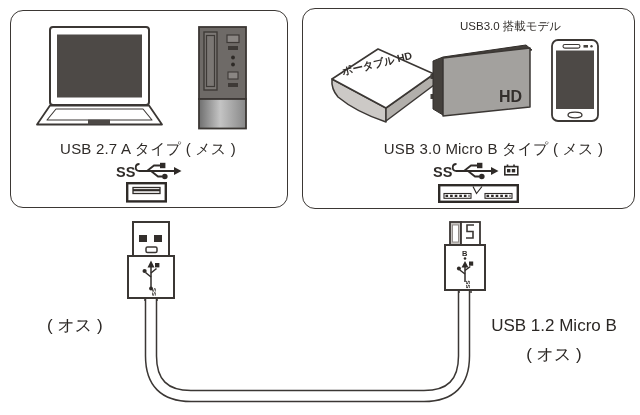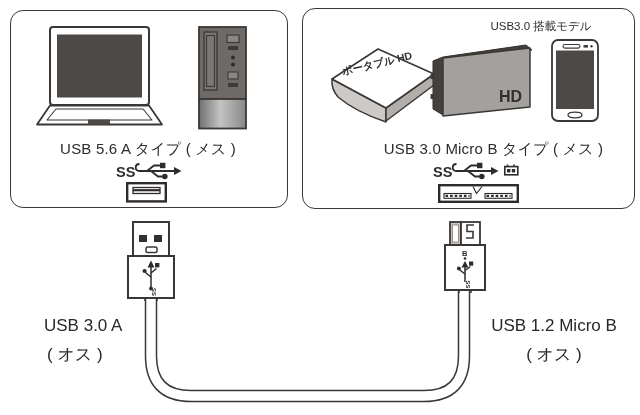--- a/index.html
+++ b/index.html
@@ -12,21 +12,21 @@
   }
   .panel-left{left:10px;top:10px;width:276px;height:196px;}
   .panel-right{left:302px;top:8px;width:331px;height:199px;}
   .abs{position:absolute;}
   .caption{
     position:absolute;text-align:center;font-size:15px;letter-spacing:.2px;color:#2f2b28;
   }
   .caption-a{left:10px;top:140px;width:276px;}
   .caption-b{left:302px;top:140px;width:383px;}
   .model-note{
-    position:absolute;left:460px;top:19px;width:162px;text-align:center;
+    position:absolute;left:460px;top:19px;width:162px;text-align:left;
     font-size:11.5px;color:#2f2b28;
   }
   .plug-label{position:absolute;font-size:17px;line-height:29px;color:#2b2724;}
   .plug-label-a{left:44px;top:311px;}
   .plug-label-a .line2{padding-left:3px;}
   .plug-label-b{left:489px;top:311px;width:130px;text-align:center;}
   svg{display:block;}
   svg text{font-family:"Liberation Sans","DejaVu Sans",sans-serif;}
 </style>
 </head>
@@ -57,21 +57,21 @@
     <rect x="6" y="6" width="13" height="58" fill="#7b7774" stroke="#3e3a37" stroke-width="1.4"></rect>
     <rect x="8.5" y="9.5" width="8" height="51" fill="none" stroke="#3e3a37" stroke-width="1.2"></rect>
     <rect x="29" y="9" width="12" height="7.5" fill="#8a8683" stroke="#3e3a37" stroke-width="1.2"></rect>
     <rect x="30" y="20" width="10" height="4" fill="#3e3a37"></rect>
     <circle cx="35" cy="31.5" r="1.9" fill="#2e2a27"></circle>
     <circle cx="35" cy="38.5" r="1.9" fill="#2e2a27"></circle>
     <rect x="30" y="46" width="10" height="7" fill="#8a8683" stroke="#3e3a37" stroke-width="1.1"></rect>
     <rect x="30" y="57" width="10" height="4" fill="#3e3a37"></rect>
   </svg>
 
-  <div class="caption caption-a">USB 5.6 A タイプ ( メス )</div>
+  <div class="caption caption-a">USB 2.7 A タイプ ( メス )</div>
 
   <svg class="abs" style="left:116px;top:159px;" width="74" height="23" viewBox="0 0 74 23">
     <text x="0" y="17.5" font-size="14.5" font-weight="600" fill="#2f2b28">SS</text>
     <path d="M23.5,5 C18.5,5 18.5,12 23.5,12 L58,12" fill="none" stroke="#2f2b28" stroke-width="1.8"></path>
     <polygon points="58,8 65.5,12 58,16" fill="#2f2b28"></polygon>
     <path d="M31,12 L38,6.5 L44,6.5" fill="none" stroke="#2f2b28" stroke-width="1.8"></path>
     <rect x="44" y="3.8" width="5.4" height="5.4" fill="#2f2b28"></rect>
     <path d="M35,12 L42,17.5 L46,17.5" fill="none" stroke="#2f2b28" stroke-width="1.8"></path>
     <circle cx="48.8" cy="17.5" r="2.8" fill="#2f2b28"></circle>
   </svg>
@@ -176,21 +176,20 @@
       <path d="M22,56 L16.8,52" fill="none" stroke-width="1.5"></path>
       <circle cx="15.9" cy="50.6" r="2" stroke="none"></circle>
       <path d="M22,52.5 L27.3,48.5" fill="none" stroke-width="1.5"></path>
       <rect x="26" y="43.5" width="4.2" height="4.2" stroke="none"></rect>
     </g>
     <text transform="translate(26.5,70.5) rotate(-90)" font-size="6" font-weight="600" fill="#2f2b28">SS</text>
     <path d="M16,72 L16,75 M28,72 L28,75" stroke="#3b3734" stroke-width="1.5"></path>
   </svg>
 
   <div class="plug-label plug-label-a">
-    <div class="line1">USB 3.0 A</div>
     <div class="line2">( オス )</div>
   </div>
   <div class="plug-label plug-label-b">
     <div class="line1">USB 1.2 Micro B</div>
     <div class="line2">( オス )</div>
   </div>
 
 </div>
 
 </body></html>

